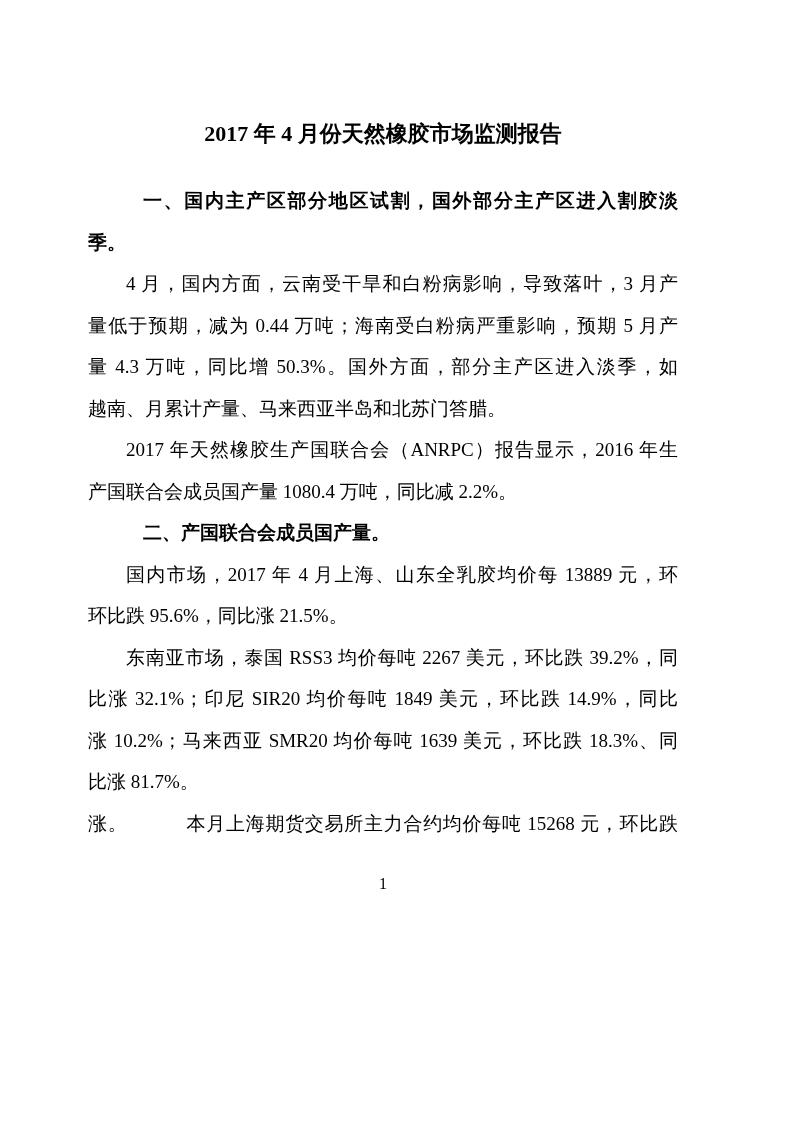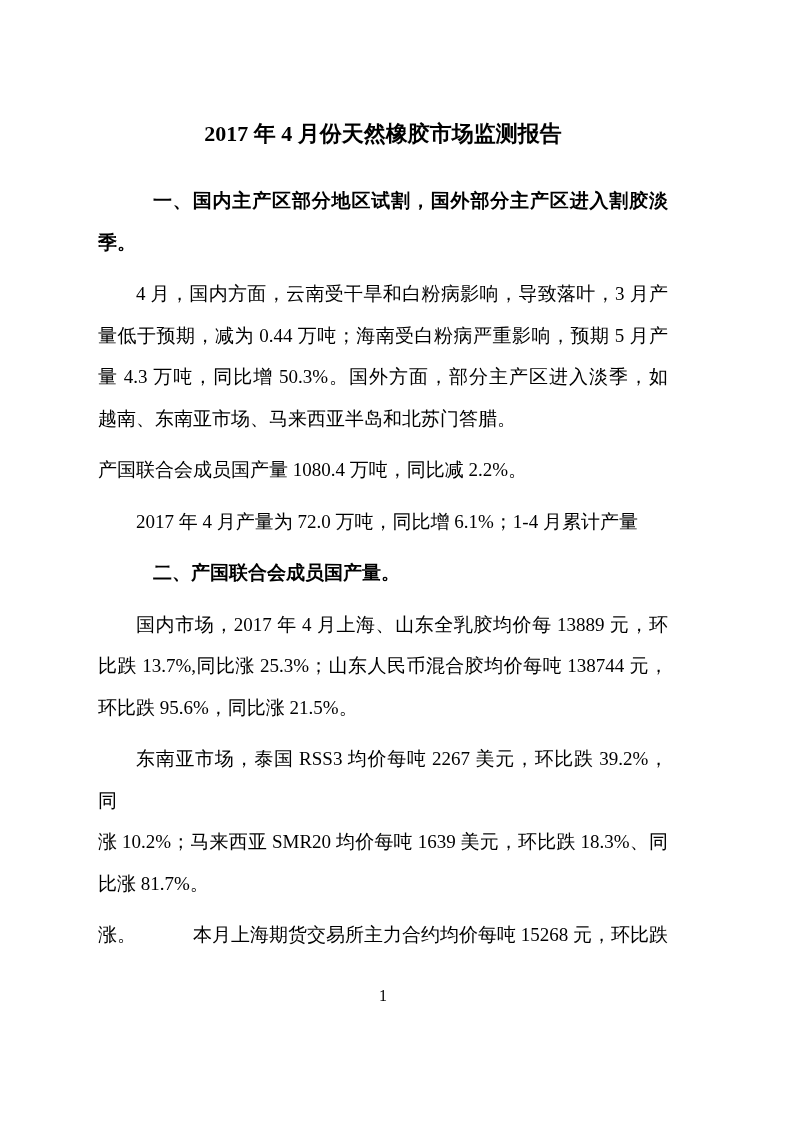--- a/index.html
+++ b/index.html
@@ -15,21 +15,21 @@
   .content {
     padding: 119px 115px 0 88px;
   }
   .doc-title {
     font-size: 22px;
     line-height: 30px;
     font-weight: bold;
     text-align: center;
     margin: 0 0 31px 0;
   }
-  .block { margin: 10px; }
+  .block { margin: 0; }
   .block .line {
     font-size: 19px;
     line-height: 41.5px;
     text-align: justify;
     text-align-last: justify;
     white-space: normal;
   }
   .block .line:last-child { text-align-last: left; }
   .block.cont .line:last-child { text-align-last: justify; }
   .block .line.first { text-indent: 38px; }
@@ -52,43 +52,43 @@
 
     <div class="block heading">
         <div class="line first">一、国内主产区部分地区试割，国外部分主产区进入割胶淡</div>
         <div class="line">季。</div>
       </div>
 
     <div class="block">
         <div class="line first">4 月，国内方面，云南受干旱和白粉病影响，导致落叶，3 月产</div>
         <div class="line">量低于预期，减为 0.44 万吨；海南受白粉病严重影响，预期 5 月产</div>
         <div class="line">量 4.3 万吨，同比增 50.3%。国外方面，部分主产区进入淡季，如</div>
-        <div class="line">越南、东南亚市场、马来西亚半岛和北苏门答腊。</div>
+        <div class="line">越南、月累计产量、马来西亚半岛和北苏门答腊。</div>
       </div>
 
     <div class="block">
+        <div class="line first">2017 年天然橡胶生产国联合会（ANRPC）报告显示，2016 年生</div>
         <div class="line">产国联合会成员国产量 1080.4 万吨，同比减 2.2%。</div>
       </div>
 
     <div class="block">
-        <div class="line first">2017 年 4 月产量为 72.0 万吨，同比增 6.1%；1-4 月累计产量</div>
       </div>
 
     <div class="block heading">
         <div class="line first">二、产国联合会成员国产量。</div>
       </div>
 
     <div class="block">
         <div class="line first">国内市场，2017 年 4 月上海、山东全乳胶均价每 13889 元，环</div>
-        <div class="line">比跌 13.7%,同比涨 25.3%；山东人民币混合胶均价每吨 138744 元，</div>
         <div class="line">环比跌 95.6%，同比涨 21.5%。</div>
       </div>
 
     <div class="block">
         <div class="line first">东南亚市场，泰国 RSS3 均价每吨 2267 美元，环比跌 39.2%，同</div>
+        <div class="line">比涨 32.1%；印尼 SIR20 均价每吨 1849 美元，环比跌 14.9%，同比</div>
         <div class="line">涨 10.2%；马来西亚 SMR20 均价每吨 1639 美元，环比跌 18.3%、同</div>
         <div class="line">比涨 81.7%。</div>
       </div>
 
     <div class="block cont">
         <div class="line">涨。　　　本月上海期货交易所主力合约均价每吨 15268 元，环比跌</div>
       </div>
 
     <div class="page-number">1</div>
 

